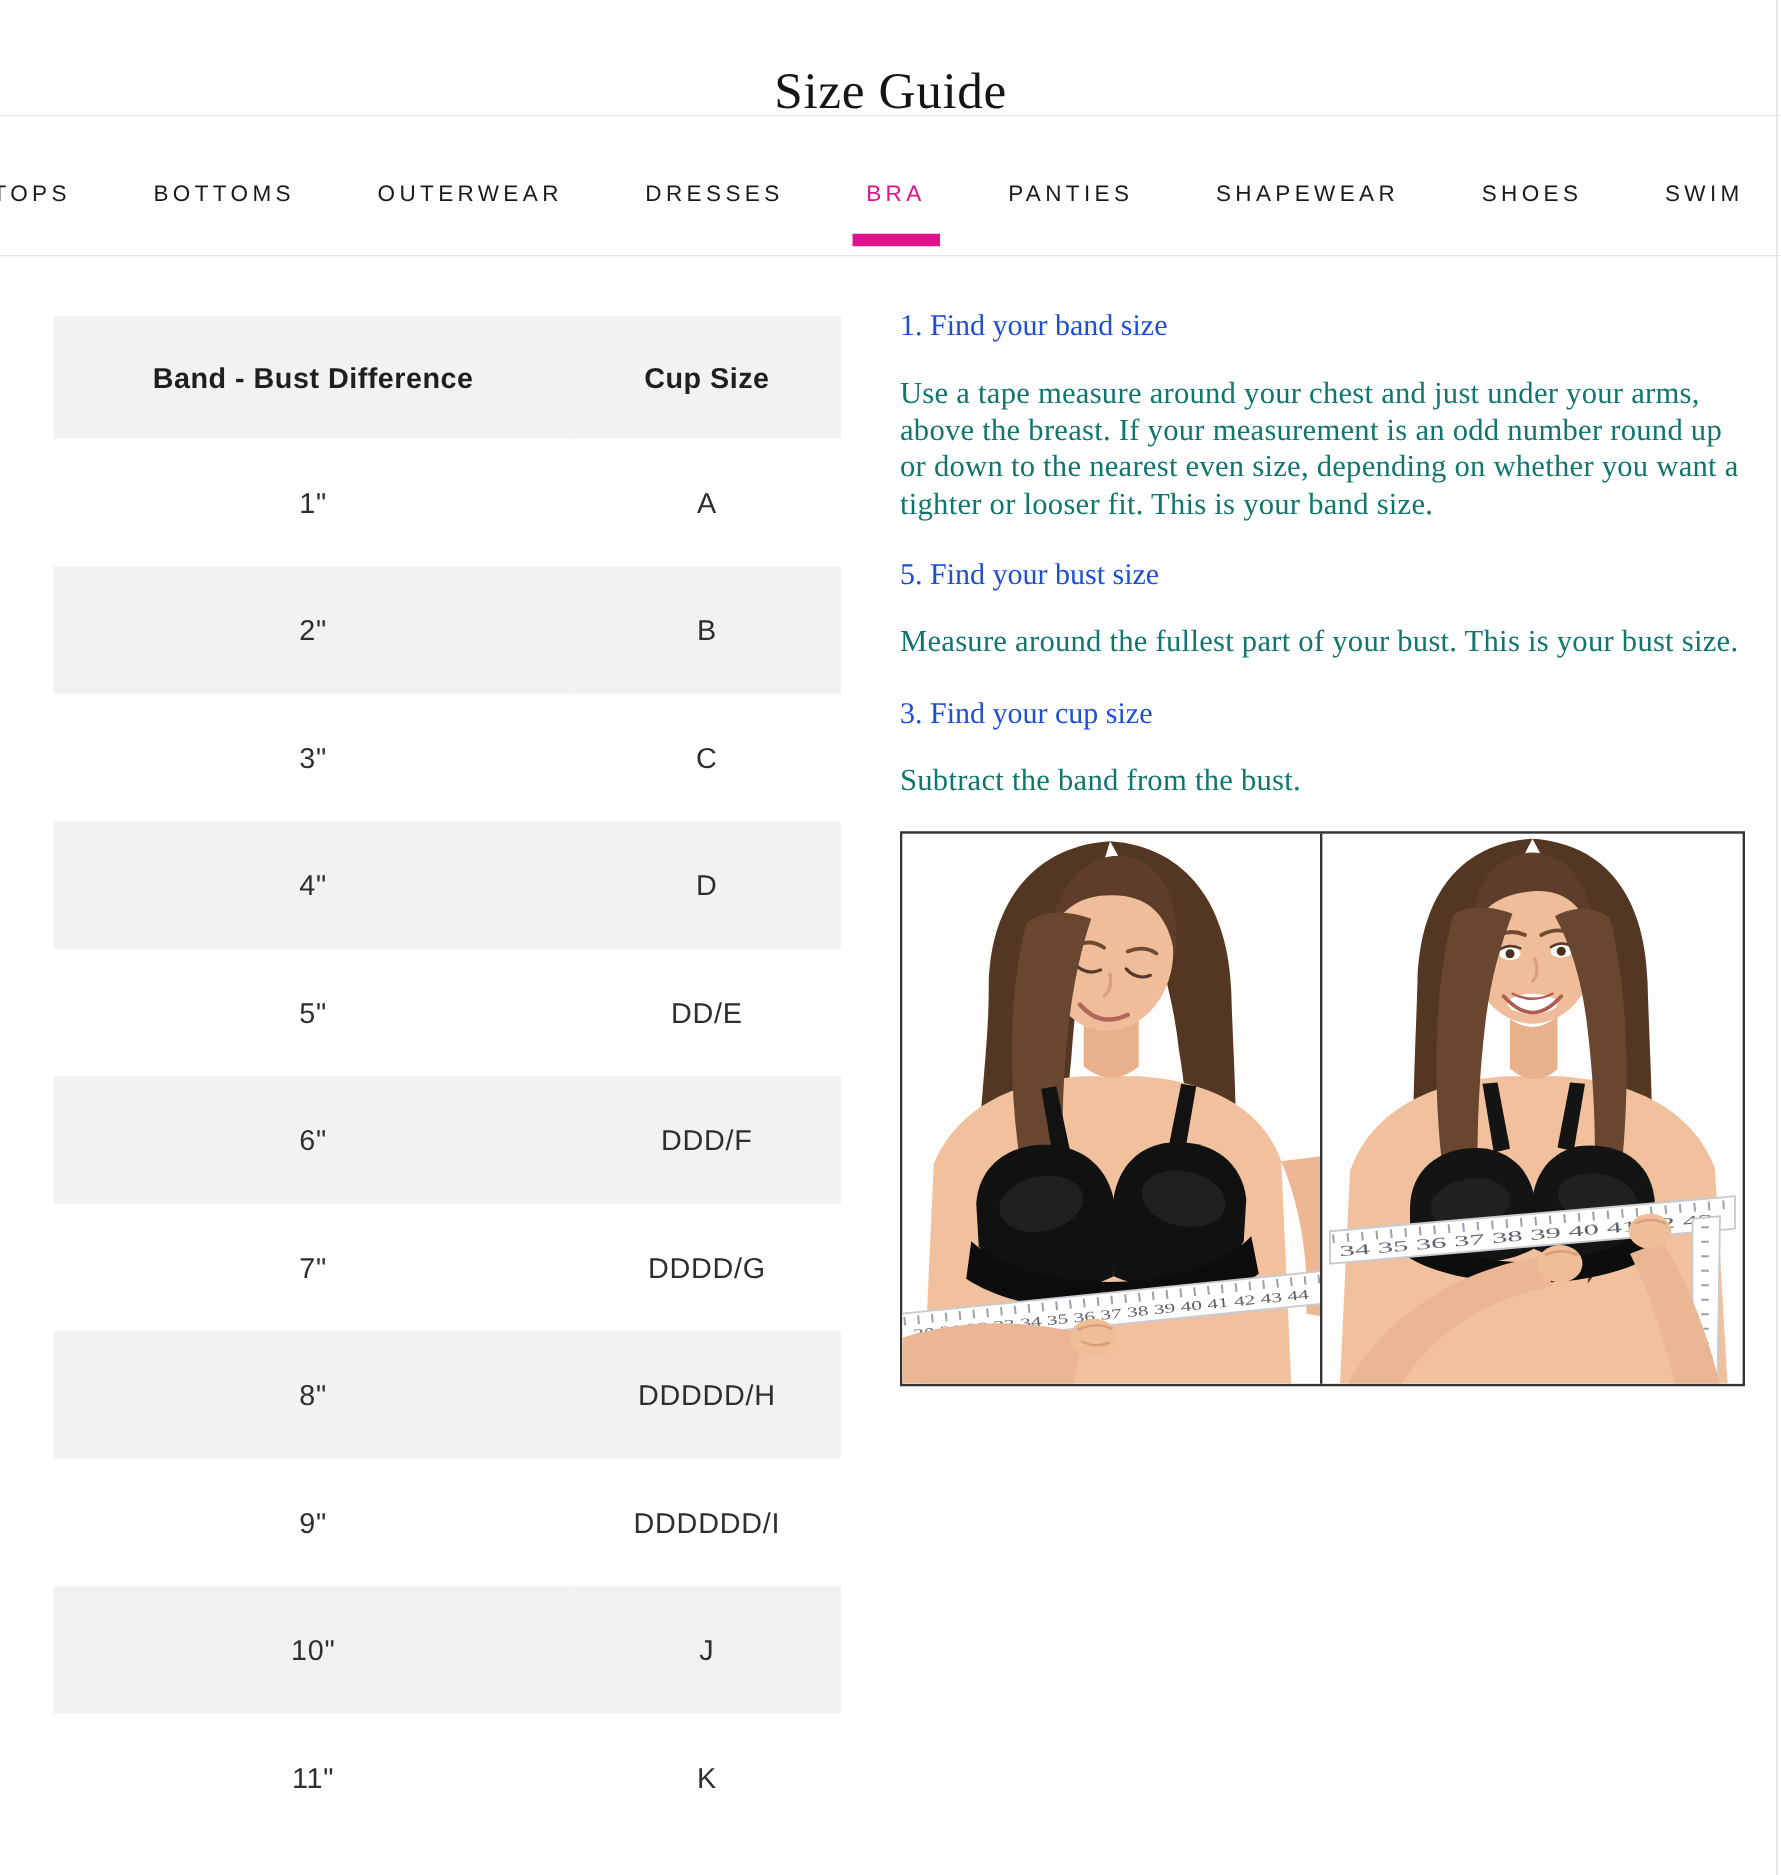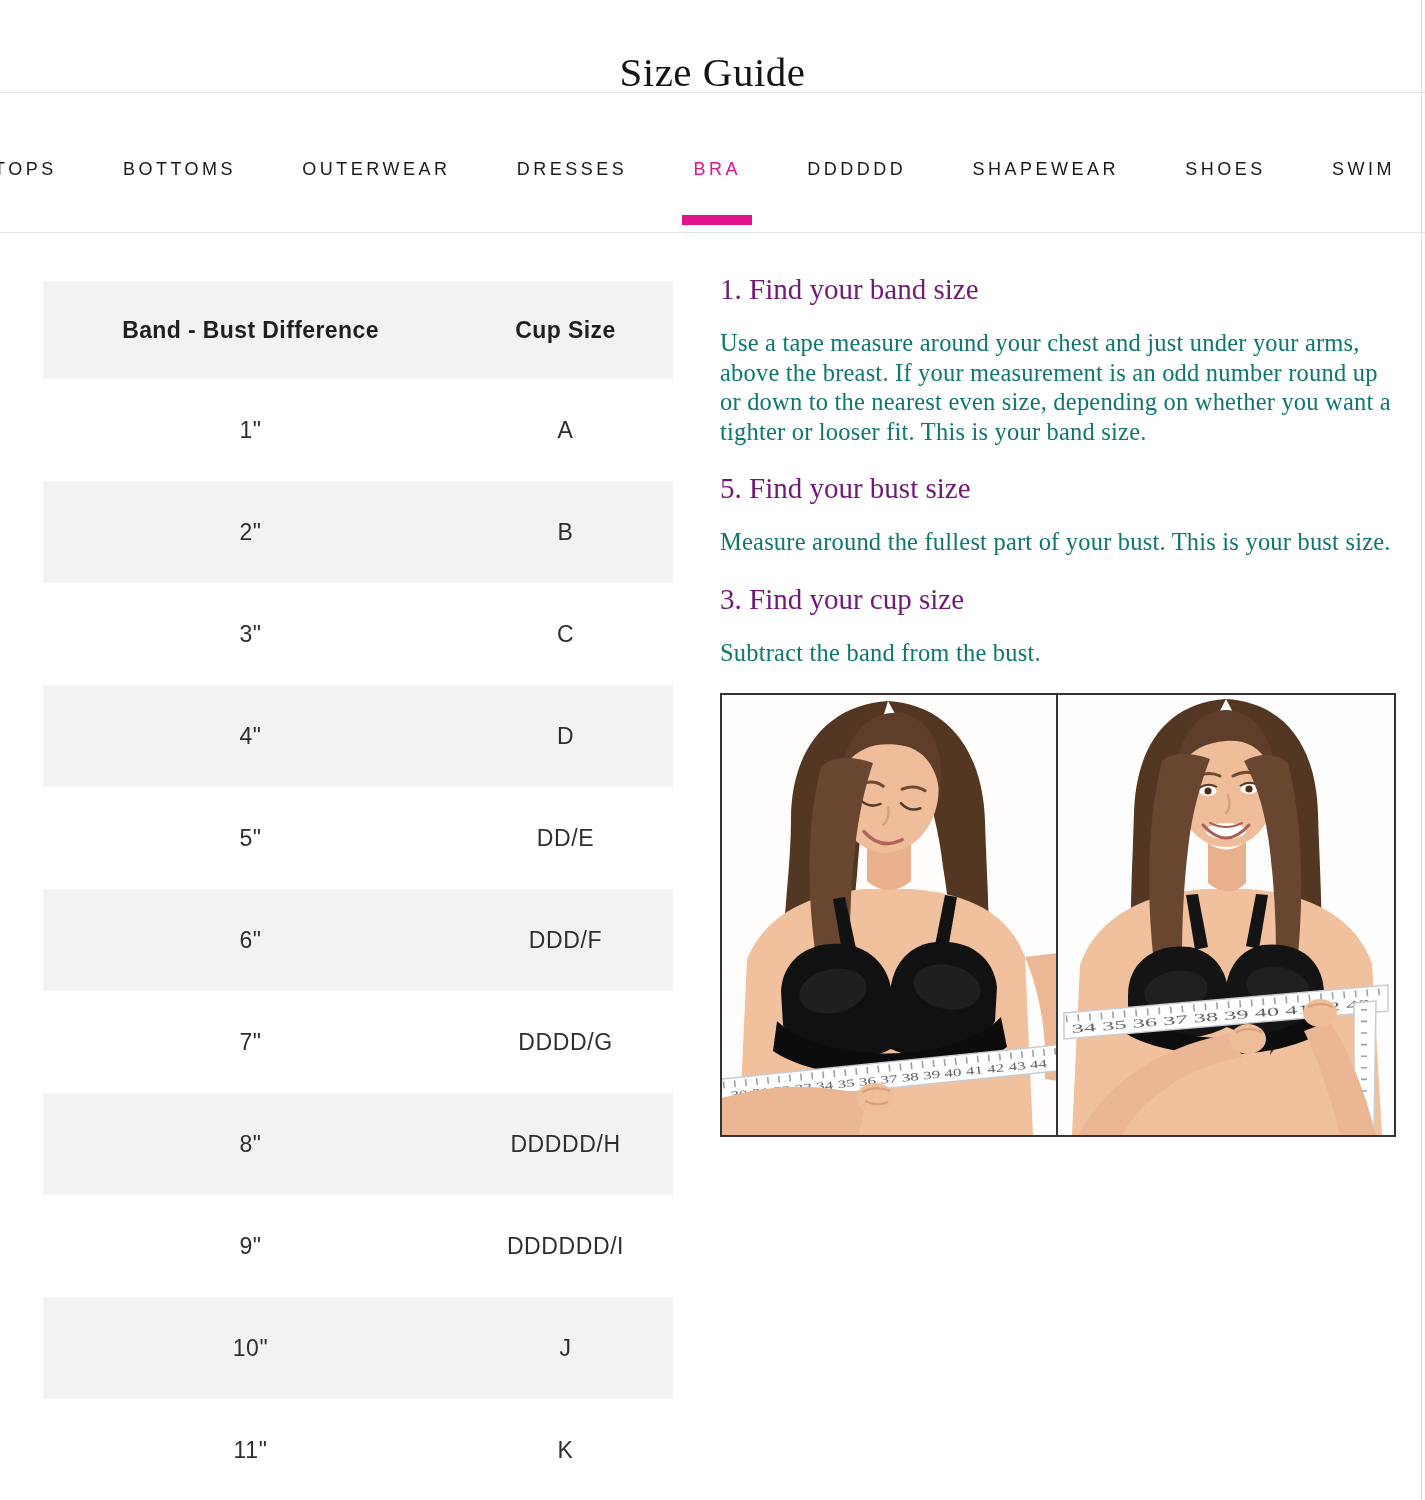--- a/index.html
+++ b/index.html
@@ -14,21 +14,21 @@
 
   
   .modal-header{height:92px; display:flex; align-items:center; justify-content:center;}
   .modal-title{
     font-family:"Liberation Serif", serif; font-weight:400;
     font-size:41px; letter-spacing:.5px; color:#151515; padding-top:6px;margin-top:45px;
   }
 
   
   .tabs{
-    height:141px; border-top:1px solid var(--line); border-bottom:1px solid var(--line);
+    height:113px; border-top:1px solid var(--line); border-bottom:1px solid var(--line);
     display:flex; justify-content:space-between; align-items:center;
     padding:14px 30px 0 0;
   }
   .tab{
     position:relative; height:100%; display:flex; align-items:center;
     background:none; border:none; cursor:pointer;
     font-family:"Liberation Sans", sans-serif;
     font-size:18px; letter-spacing:3.5px; color:#1a1a1a; white-space:nowrap;
   }
   .tab:first-child{margin-left:-6px;}
@@ -50,21 +50,21 @@
   }
   .size-table td{
     height:102px; font-size:23px; font-weight:400; color:#2e2e2e;
     text-align:center; vertical-align:middle; letter-spacing:.6px;
   }
   .size-table tbody tr:nth-child(even){background:var(--alt);}
 
   .text-col{width:678px; margin:40px 0 0 47px; font-family:"Liberation Serif", serif;}
   .instr-heading{
     font-family:"Liberation Serif", serif; font-weight:400;
-    font-size:29px; color:#701a75; line-height:32px; margin-bottom:23px;
+    font-size:24px; color:#1d4ed8; line-height:32px; margin-bottom:23px;
   }
   .instr-body{
     font-size:24.5px; color:#0f766e; line-height:29.5px; margin-bottom:26px;
     letter-spacing:.2px;
   }
 
   
   .photo-panel{
     margin-top:20px; width:676px; height:444px;
     border:2px solid #333; display:flex; background:#fff;
@@ -84,21 +84,21 @@
 
   <nav class="tabs">
     <button class="tab">TOPS</button>
     <button class="tab">BOTTOMS</button>
     <button class="tab">OUTERWEAR</button>
     <button class="tab">DRESSES</button>
     <button class="tab active">
       <span>BRA</span>
       <span class="tab-underline"></span>
     </button>
-    <button class="tab">DDDDDD</button>
+    <button class="tab">PANTIES</button>
     <button class="tab">SHAPEWEAR</button>
     <button class="tab">SHOES</button>
     <button class="tab">SWIM</button>
   </nav>
 
   <main class="content">
 
     <div class="table-col">
       <table class="size-table">
         <colgroup>

